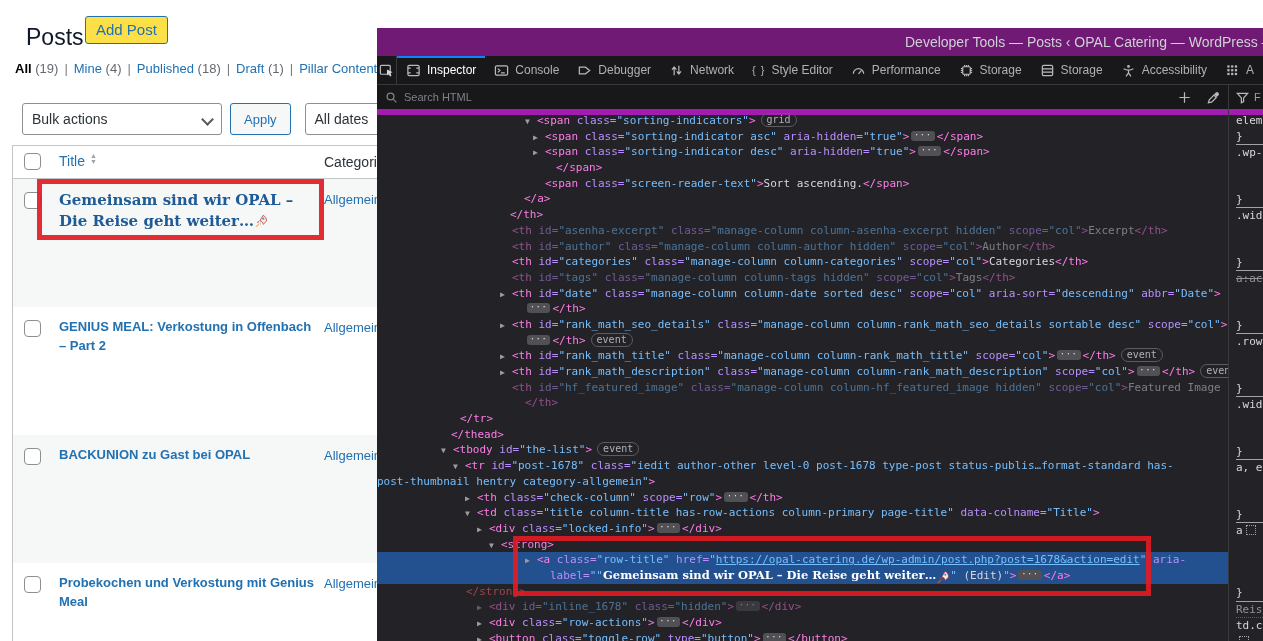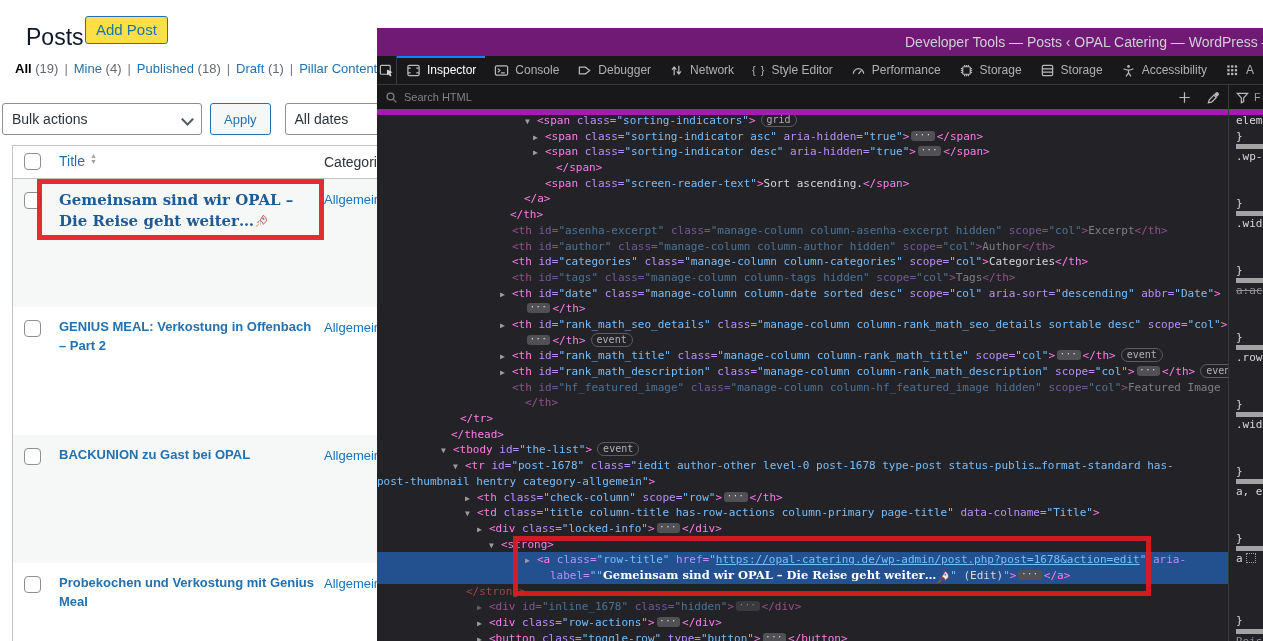--- a/index.html
+++ b/index.html
@@ -6,21 +6,21 @@
   body{width:1263px;height:641px;position:relative;overflow:hidden;background:#fff;font-family:"Liberation Sans",sans-serif}
   
   #wp{position:absolute;inset:0;background:#fff;color:#1d2327}
   .wp-h1{position:absolute;left:26px;top:9px;font-size:23px;font-weight:400;color:#0f172a}
   .btn-sec{position:absolute;left:85px;top:16px;height:28px;line-height:26px;padding:0 10px;border:1px solid #2271b1;border-radius:3px;background:#fde047;color:#2271b1;font-size:15px;cursor:pointer;box-sizing:border-box}
   #filters{position:absolute;left:15px;top:61px;font-size:13px;white-space:nowrap}
   #filters a{color:#2271b1;text-decoration:none}
   #filters .cur{color:#000;font-weight:600}
   #filters .cnt{color:#646970}
   #filters .sep{color:#787c82;margin:0 6px}
-  #bulkbar{position:absolute;left:2px;top:103px;display:flex;gap:8px;align-items:center}
+  #bulkbar{position:absolute;left:22px;top:103px;display:flex;gap:8px;align-items:center}
   .wpsel{position:relative;height:32px;line-height:30px;border:1px solid #8c8f94;border-radius:3px;background:#fff;color:#2c3338;font-size:14px;padding:0 28px 0 9px;box-sizing:border-box;cursor:pointer}
   .wpsel .chev{position:absolute;right:9px;top:11px;width:7px;height:7px;border-right:2px solid #50575e;border-bottom:2px solid #50575e;transform:rotate(45deg)}
   .btn-apply{height:32px;padding:0 13px;border:1px solid #2271b1;border-radius:3px;background:#f6f7f7;color:#2271b1;font-size:13px;cursor:pointer}
   #wptable{position:absolute;left:12px;top:145px;width:1180px;border-top:1px solid #c3c4c7;border-left:1px solid #c3c4c7;background:#fff}
   #thead{position:relative;height:32px;border-bottom:1px solid #c3c4c7;background:#fff}
   .cb{position:absolute;width:17px;height:17px;border:1px solid #8c8f94;border-radius:4px;background:#fff;box-sizing:border-box;cursor:pointer}
   #thead .cb{left:11px;top:7px}
   .th-title{position:absolute;left:46px;top:7px;font-size:14px;color:#2271b1;text-decoration:none;cursor:pointer}
   .sorter{display:inline-block;vertical-align:2px;margin-left:5px;line-height:6px}
   .sorter span{display:block;font-size:7px;color:#a0a5aa;height:6px}
@@ -57,21 +57,21 @@
   .mline.dim{opacity:.5}
   .mline.red span{color:#a5434b!important}
   .arw{display:inline-block;width:12px;font-size:8px;color:#9d9da1;cursor:pointer}
   .tg{color:#ff7de9}.at{color:#b98eff}.vl{color:#75bfff}.tx{color:#d7d7db}
   .lk{color:#75bfff;text-decoration:underline}
   .sf{font-family:"DejaVu Serif",serif;font-weight:700;color:#fff;font-size:11.5px}
   .pill{display:inline-block;background:#515155;border-radius:3px;color:#ececee;font-size:8px;line-height:10px;padding:0 3px;letter-spacing:1px;vertical-align:2px;margin:0 2px;cursor:pointer}
   .badge{display:inline-block;border:1px solid #5c5c61;border-radius:8px;padding:0 5px;font-size:10px;line-height:12px;color:#b1b1b3;margin-left:5px;vertical-align:1px;cursor:pointer}
   #rules{flex:1;border-left:1px solid #3a3a3e;padding:4px 0 0 7px;font:11px "DejaVu Sans Mono",monospace;overflow:hidden}
   .rline{height:15.5px;line-height:15.5px;white-space:pre;color:#d7d7db;cursor:pointer}
-  .rline.sep{border-top:5px solid #a3a3a3}
+  .rline.sep{border-top:1px solid #a3a3a3}
   .rline.strike{text-decoration:line-through;color:#939395}
   .rline.lbl{color:#939395;border-bottom:1px dotted #5c5c61}
   .sq{display:inline-block;width:8px;height:8px;border:1px dotted #9f9fa3;vertical-align:-1px;margin-left:3px}
   #anno-dt{left:136px;top:508px;width:638px;height:60px;z-index:20}
   svg{display:block}
 </style>
 </head>
 <body>
 
 <div id="wp">

